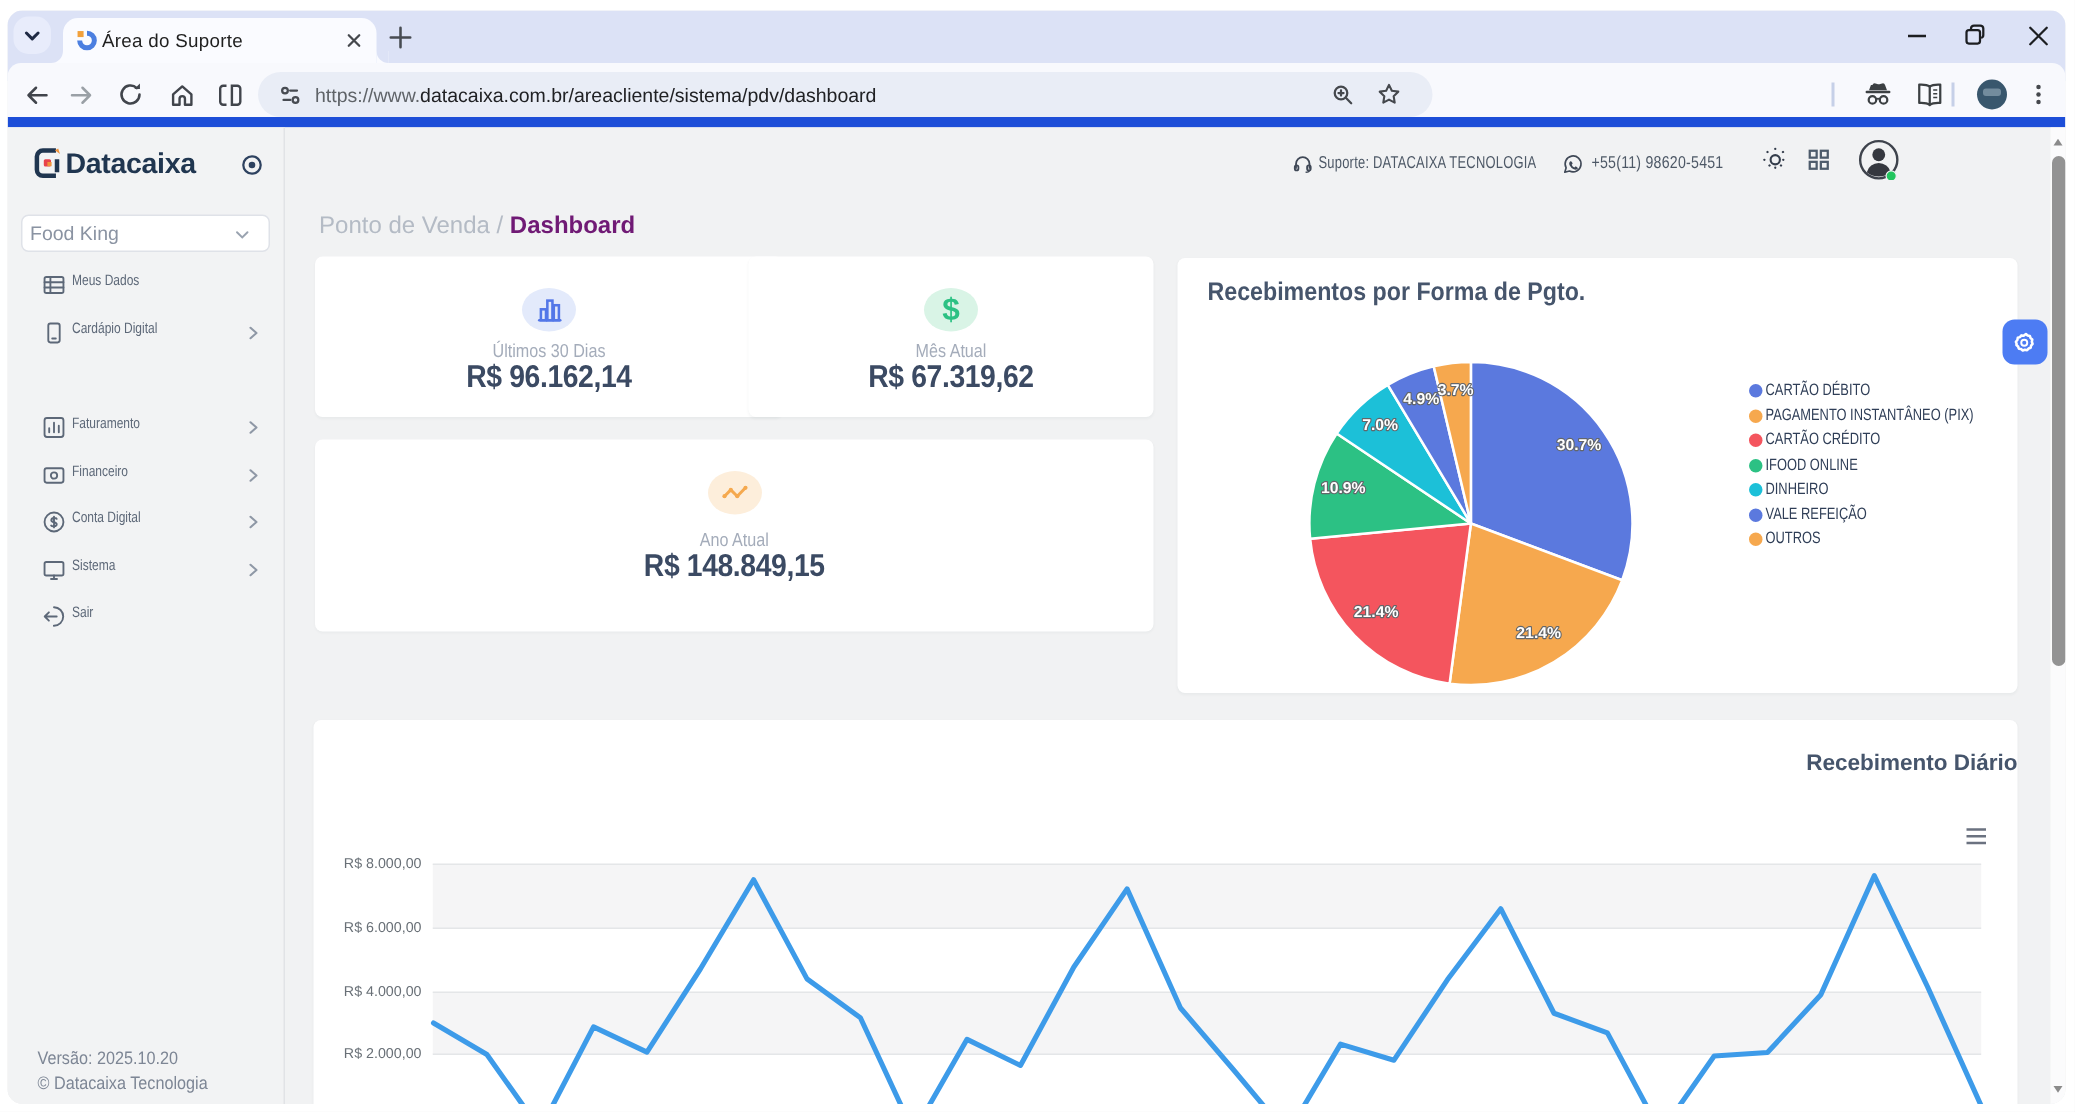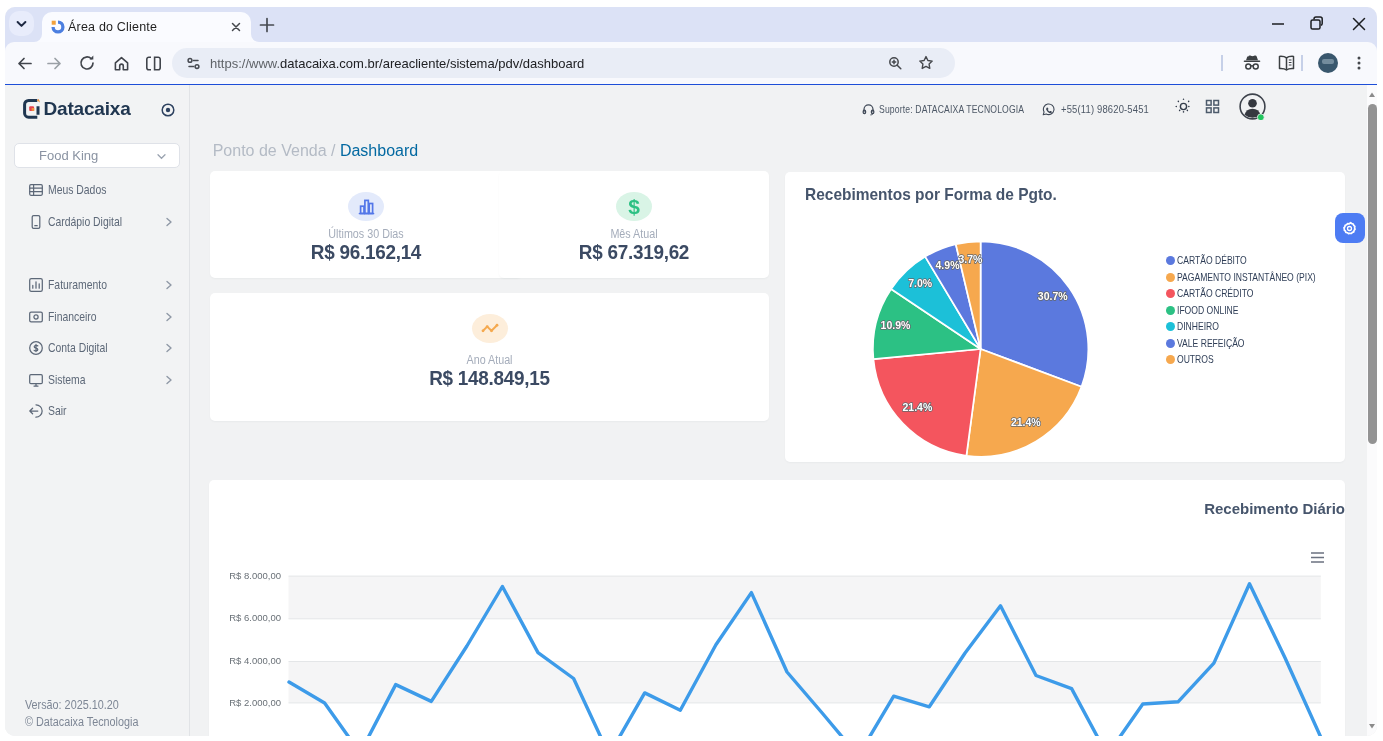--- a/index.html
+++ b/index.html
@@ -9,39 +9,39 @@
 #tabstrip{position:absolute;left:0;top:0;width:100%;height:35px;background:#dce2f6}
 #chevbtn{position:absolute;left:4px;top:4px;width:25px;height:25px;border-radius:10px;background:#e8ecfb}
 #tab{position:absolute;left:37px;top:5px;width:209px;height:30px;background:#fafbff;border-radius:10px 10px 0 0}
 #tab .fav{position:absolute;left:9px;top:8px;width:14px;height:14px}
 #tab .ttl{position:absolute;left:26px;top:7.5px;font-size:12.5px;color:#1f1f1f;white-space:nowrap;letter-spacing:.2px}
 #tab .cls{position:absolute;right:8px;top:8px;width:14px;height:14px;color:#45484d}
 #newtab{position:absolute;left:254px;top:10px;width:16px;height:16px;color:#474b52}
 .curve{position:absolute;top:27px;width:8px;height:8px;background:#fafbff;overflow:hidden}
 .curve i{position:absolute;width:16px;height:16px;background:#dce2f6;border-radius:50%}
 
-#toolbar{position:absolute;left:0;top:35px;width:100%;height:43px;background:#f8f9fd;border-bottom:1px solid #1d4ed8;border-radius:9px 9px 0 0}
+#toolbar{position:absolute;left:0;top:35px;width:100%;height:43px;background:#f8f9fd;border-bottom:7px solid #1d4ed8;border-radius:9px 9px 0 0}
 .tbi{position:absolute;top:0;height:42px;display:flex;align-items:center;justify-content:center;color:#41454c}
 #omni{position:absolute;left:167px;top:6px;width:783px;height:30px;border-radius:15px;background:#e9edf6}
 #omni .url{position:absolute;left:38px;top:7.5px;font-size:13px;color:#202124;white-space:nowrap}
 #omni .url .lt{color:#5f6368}
 
 #page{position:absolute;left:0;top:78px;width:100%;height:651px;background:#f1f2f3}
 #sidebar{position:absolute;left:0;top:0;width:185px;height:651px;background:#f2f3f4;border-right:1px solid #e1e3e6}
 #seltgl{position:absolute;left:155.5px;top:18px}
-#selbox{position:absolute;left:9px;top:58px;width:166px;height:25px;background:#fff;border:1px solid #dfe2e8;border-radius:5px;font-size:13px;color:#8a93a2;line-height:23px;padding-left:24px}
-.mi{position:absolute;left:0;width:185px;height:32px;color:#5d6878;font-size:13px}
+#selbox{position:absolute;left:9px;top:58px;width:166px;height:25px;background:#fff;border:1px solid #dfe2e8;border-radius:5px;font-size:13px;color:#8a93a2;line-height:23px;padding-left:5px}
+.mi{position:absolute;left:0;width:185px;height:32px;color:#5d6878;font-size:10px}
 .mi svg{position:absolute;left:23px;top:0}
 .mi .t{position:absolute;left:43px;top:0;transform:scaleX(.8);transform-origin:0 50%;display:inline-block}
 .mi .c{position:absolute;left:159px;top:1px}
 #sbfoot{position:absolute;left:20px;top:612px;font-size:12px;color:#7d8695;line-height:16.5px;transform:scaleX(.9);transform-origin:0 0}
 
 .hdrtxt{position:absolute;top:17.5px;font-size:11.5px;color:#4d5866;letter-spacing:.2px;transform-origin:0 50%}
 #bc{position:absolute;left:207.7px;top:57px;font-size:16px;color:#b4bbc5}
-#bc b{color:#0369a1;font-weight:400}
+#bc b{color:#701a75;font-weight:700}
 
 .card{position:absolute;background:#fff;border-radius:5px;box-shadow:0 1px 2px rgba(30,40,60,.04)}
 .cico{position:absolute;left:50%;transform:translateX(-50%);top:21px;width:36px;height:29px;border-radius:50%;display:flex;align-items:center;justify-content:center}
 .clbl{position:absolute;width:100%;text-align:center;top:56px;font-size:12.5px;color:#a4acba;transform:scaleX(.86)}
 .cval{position:absolute;width:100%;text-align:center;top:69px;font-size:21px;font-weight:700;color:#3b4a63;letter-spacing:-.3px;transform:scaleX(.9)}
 .ctitle{font-weight:700;color:#46556c}
 
 .lg{position:absolute;left:1160.5px;height:16.6px;font-size:11px;color:#2f3e57;white-space:nowrap}
 .lg i{position:absolute;left:0;top:3px;width:9px;height:9px;border-radius:50%}
 .lg span{position:absolute;left:11.5px;top:1px;transform:scaleX(.78);transform-origin:0 50%}
@@ -62,21 +62,21 @@
         </svg>
       </div>
     <div class="curve" style="left:29px">
         <i style="right:0;bottom:0"></i>
       </div>
     <div id="tab">
       <svg class="fav" viewBox="0 0 16 16">
           <path d="M8 2.4 A5.6 5.6 0 1 1 2.4 8" stroke="#4c7fe0" stroke-width="3.8" fill="none"></path>
           <rect x="0.8" y="0.8" width="4.6" height="4.6" fill="#f2a13c"></rect>
         </svg>
-      <span class="ttl">Área do Cliente</span>
+      <span class="ttl">Área do Suporte</span>
       <svg class="cls" viewBox="0 0 14 14">
           <path d="M3.5 3.5l7 7M10.5 3.5l-7 7" stroke="#45484d" stroke-width="1.5" stroke-linecap="round"></path>
         </svg>
     </div>
     <div class="curve" style="left:246px">
         <i style="left:0;bottom:0"></i>
       </div>
     <svg id="newtab" viewBox="0 0 16 16">
         <path d="M8 1.5v13M1.5 8h13" stroke="#474b52" stroke-width="1.7" stroke-linecap="round"></path>
       </svg>

